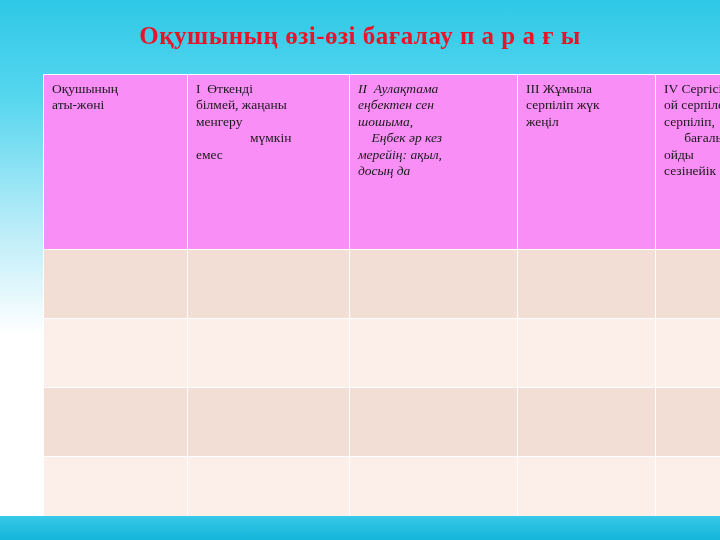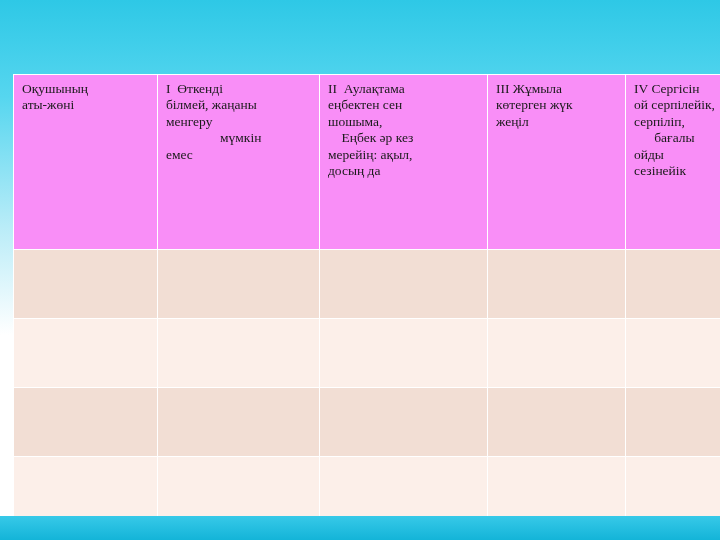--- a/index.html
+++ b/index.html
@@ -33,21 +33,21 @@
     font-family: "Liberation Serif", serif;
     font-weight: bold;
     font-size: 25px;
     color: #e8152a;
     letter-spacing: 0.5px;
     line-height: 1.15;
   }
   .table-wrap {
     position: absolute;
     top: 74px;
-    left: 13px;
+    left: 43px;
     width: 662px;
   }
   table.grid {
     border-collapse: collapse;
     width: 662px;
     table-layout: fixed;
   }
   table.grid td {
     border: 1px solid #ffffff;
     vertical-align: top;
@@ -72,38 +72,39 @@
   }
   tr.body-row.alt td {
     background: #fcefe9;
   }
   .cell-line {
     display: block;
     white-space: pre-wrap;
   }
   .col1 { width: 128px; }
   .col2 { width: 146px; margin-left: 13px; }
-  .col3 { width: 152px; }
+  .col3 { width: 152px; font-style: italic; }
   .col4 { width: 122px; }
   .col5 { width: 114px; }
   .bottom-bar-inner {
     position: absolute;
     left: 0;
     bottom: 0;
     width: 720px;
     height: 24px;
     background: linear-gradient(180deg, #37c9e8 0%, #13b4d8 100%);
   }
 </style>
 </head>
 <body>
 
 <div class="slide">
   <div class="slide-inner">
 
+    <div class="title">Оқушының өзі-өзі бағалау   п а р а ғ ы</div>
 
     <div class="table-wrap">
       <table class="grid">
         <tbody>
           <tr class="header-row">
             <td class="col1">
                 <span class="cell-line">Оқушының
 аты-жөні</span>
               </td>
             <td class="col2">
@@ -116,21 +117,21 @@
             <td class="col3">
                 <span class="cell-line">ІІ  Аулақтама
 еңбектен сен
 шошыма,
     Еңбек әр кез
 мерейің: ақыл,
 досың да</span>
               </td>
             <td class="col4">
                 <span class="cell-line">ІІІ Жұмыла
-көтерген жүк
+серпіліп жүк
 жеңіл</span>
               </td>
             <td class="col5">
                 <span class="cell-line">IV Сергісін
 ой серпілейік,
 серпіліп,
       бағалы
 ойды
 сезінейік</span>
               </td>

